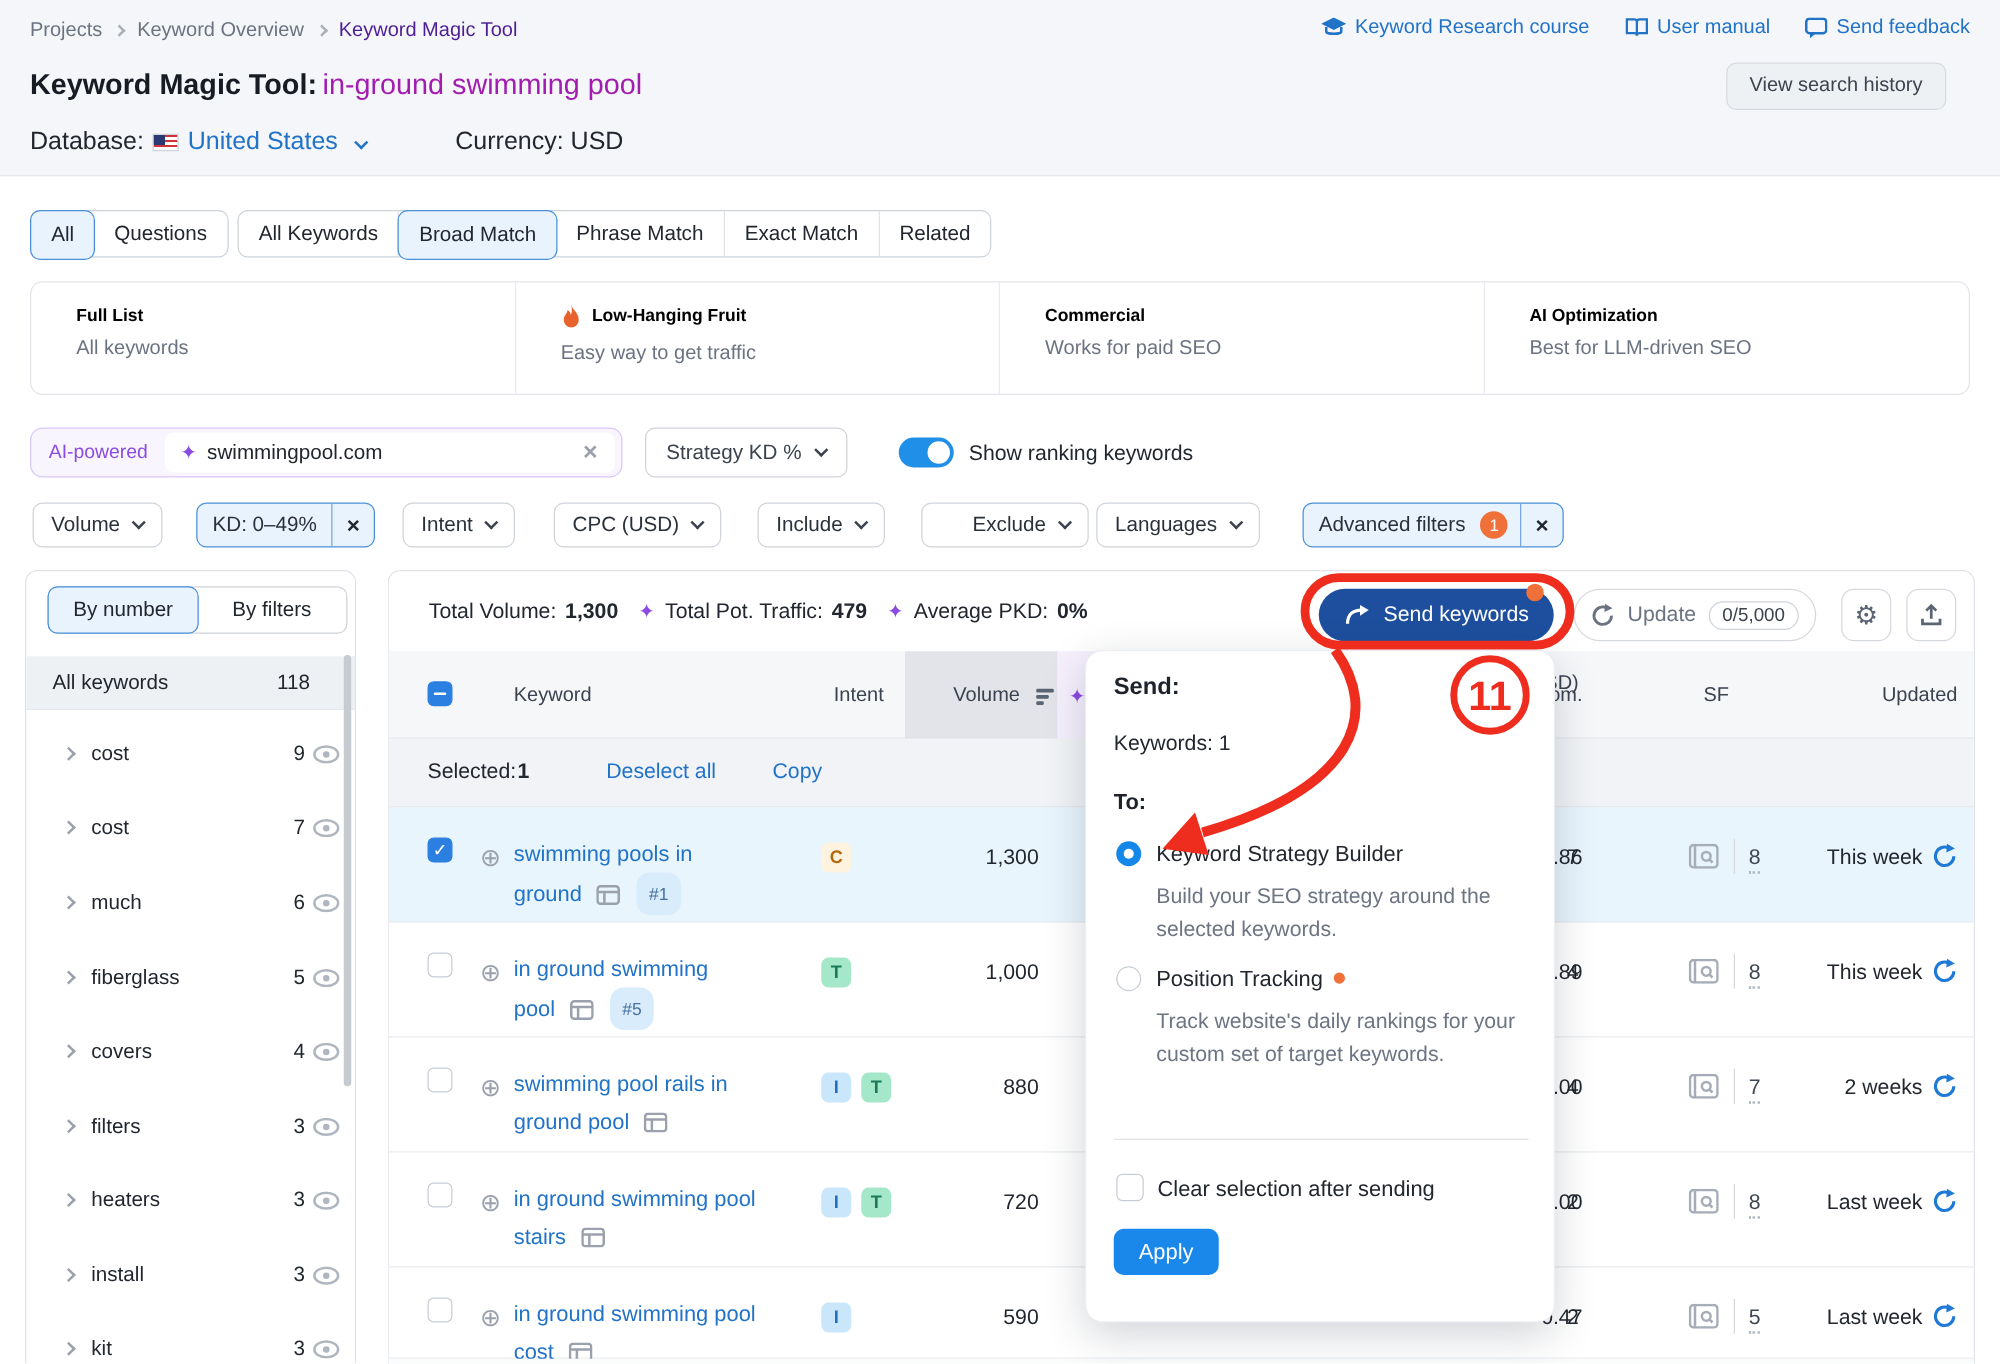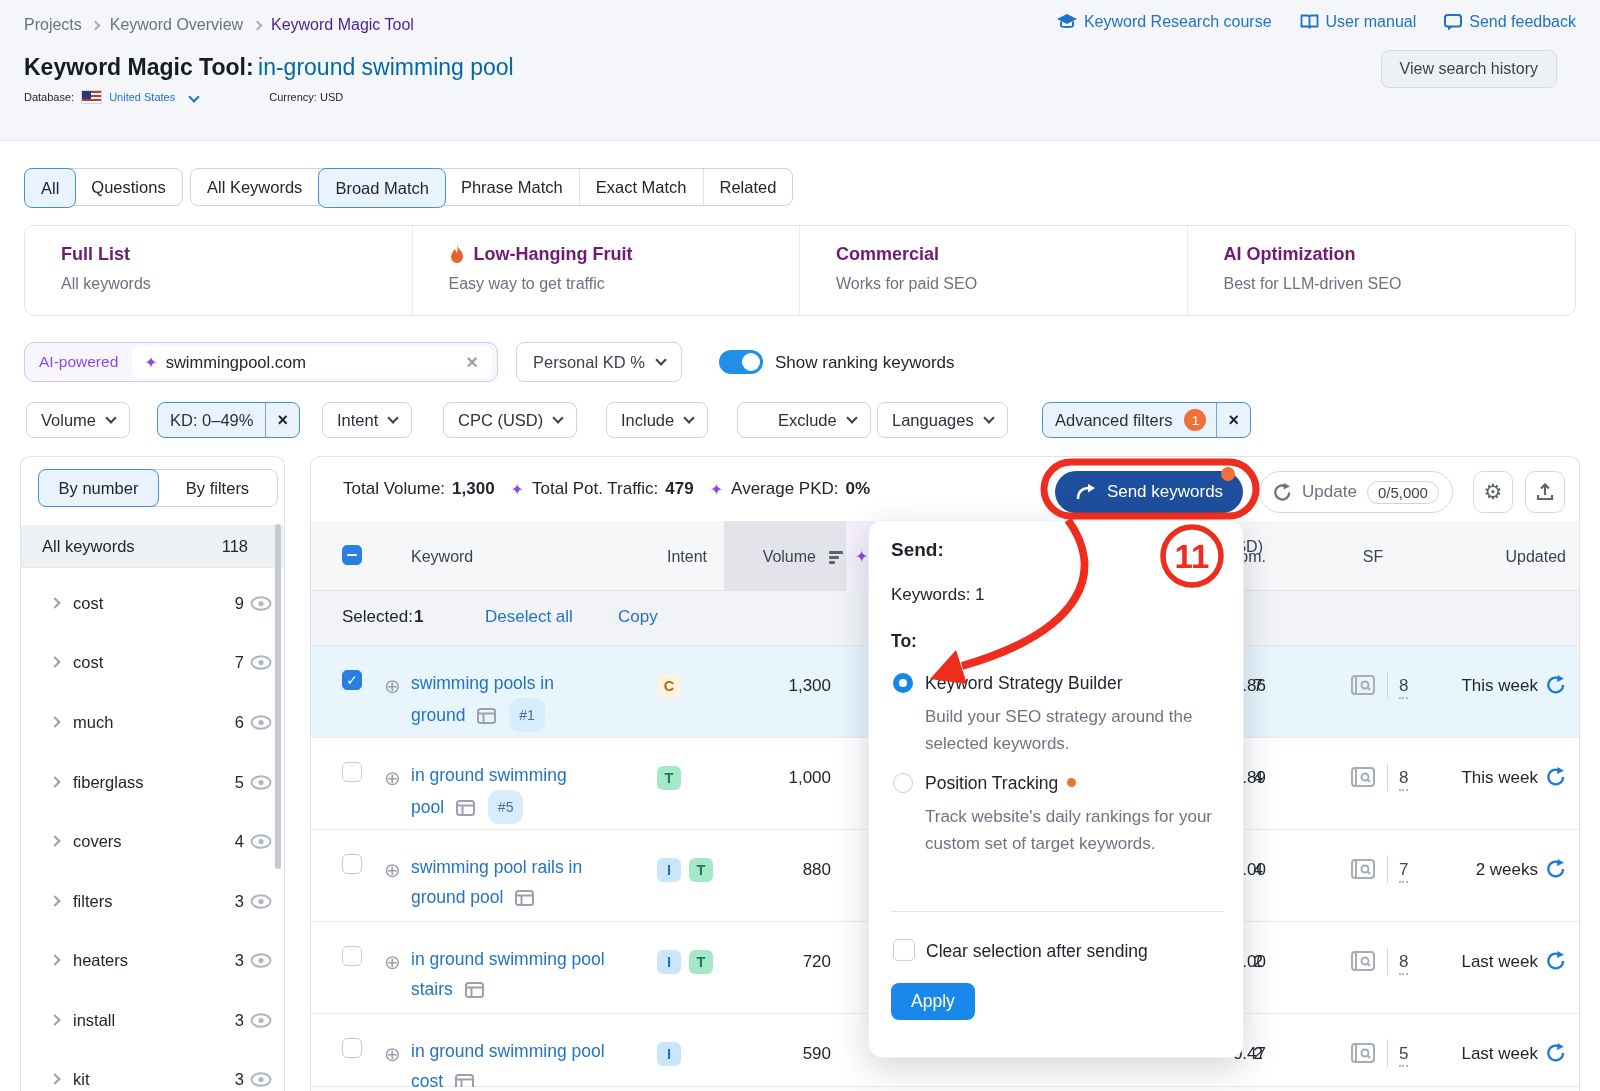--- a/index.html
+++ b/index.html
@@ -7,37 +7,37 @@
   .app { position:relative; width:1600px; height:1091px; background:#fff; overflow:hidden; color:#22262e; }
   .abs { position:absolute; }
 
   
   .topbar { position:absolute; left:0; top:0; width:1600px; height:141px; background:#f4f6f9; border-bottom:1px solid #e4e8ed; }
   .crumb { color:#6b7280; font-size:16px; }
   .crumb.last { color:#4c1d95; }
   .bc-sep { display:inline-block; width:7px; height:7px; border-right:2px solid #aab0ba; border-bottom:2px solid #aab0ba; transform:rotate(-45deg); margin:0 6px 1px 6px; }
   .toplink { color:var(--link_blue); font-size:16px; display:inline-flex; align-items:center; gap:7px; }
   .page-title-main { font-size:23px; font-weight:bold; color:#171b24; }
-  .page-title-query { font-size:23px; color:#0369a1; }
+  .page-title-query { font-size:23px; color:#a21caf; }
   .ghost-btn { background:#eef1f4; border:1px solid #d7dbe1; border-radius:8px; color:#3c434e; font-size:16px; padding:9px 18px; }
   .flag { display:inline-block; width:21px; height:14px; background:repeating-linear-gradient(#cf3339 0 2px, #fff 2px 4px); position:relative; vertical-align:-2px; border:0.5px solid #d0d4da;}
   .flag::after { content:""; position:absolute; left:0; top:0; width:9px; height:8px; background:#2b3a73; }
   .blue-chev { display:inline-block; width:8px; height:8px; border-right:2px solid var(--link_blue); border-bottom:2px solid var(--link_blue); transform:rotate(45deg); margin-left:8px; vertical-align:3px; }
 
   
   .tabgroup { position:absolute; display:flex; border:1px solid #cdd3da; border-radius:8px; background:#fff; height:38px; }
   .mtab { font-size:16.5px; color:#22262e; padding:0 16px; display:flex; align-items:center; border-right:1px solid #dfe3e8; }
   .mtab:last-child { border-right:none; }
   .mtab.sel { background:#e9f3fd; border:1.5px solid #4a90d9; border-radius:8px; margin:-1px; height:40px; position:relative; z-index:1; }
 
   
   .cards { position:absolute; left:24px; top:225px; width:1552px; height:91px; border:1px solid #e2e5e9; border-radius:10px; background:#fff; display:flex; }
   .scard { width:25%; padding:18px 0 0 36px; border-right:1px solid #e8ebef; }
   .scard:last-child { border-right:none; }
-  .scard-title { font-size:18px; font-weight:bold; color:#701a75; display:flex; align-items:flex-end; gap:9px; }
+  .scard-title { font-size:14px; font-weight:bold; color:#000000; display:flex; align-items:flex-start; gap:9px; }
   .scard-desc { font-size:16px; color:#6b7280; margin-top:10px; }
 
   
   .ai-wrap { position:absolute; left:24px; top:342px; width:474px; height:40px; background:#f8f5fe; border:1.5px solid #d9c6f8; border-radius:10px; display:flex; align-items:center; }
   .ai-badge { color:var(--purple); font-size:15.5px; padding:0 14px; }
   .ai-input-box { position:relative; flex:1; height:32px; background:#fff; border-radius:7px; margin-right:5px; display:flex; align-items:center; }
   .ai-input-box input { border:none; outline:none; font-size:16.5px; color:#22262e; flex:1; font-family:inherit; background:transparent; }
   .sparkle { color:var(--purple); font-size:16px; }
   .xclose { color:#9aa1ad; font-size:20px; font-weight:bold; line-height:1; }
   .dropdown-btn { position:absolute; background:#fff; border:1px solid #cfd4da; border-radius:8px; height:40px; display:flex; align-items:center; gap:12px; font-size:16.5px; color:#3c434e; padding:0 16px; }
@@ -151,21 +151,21 @@
       </span>
     </div>
 
     <div class="abs" style="left:24px; top:54px;">
       <span class="page-title-main">Keyword Magic Tool:</span>
       <span class="page-title-query">in-ground swimming pool</span>
     </div>
 
     <button class="ghost-btn abs" style="right:43px; top:50px;">View search history</button>
 
-    <div class="abs" style="left:24px; top:90px; font-size:11px; display:flex; align-items:center; gap:7px;">
+    <div class="abs" style="left:24px; top:102px; font-size:20px; display:flex; align-items:center; gap:7px;">
       <span>Database:</span>
       <span class="flag"></span>
       <span style="color:var(--link_blue);">United States</span>
       <span class="blue-chev"></span>
       <span style="margin-left:64px;">Currency: USD</span>
     </div>
   </div>
 
   <div class="tabgroup" style="left:24px; top:168px;">
     <div class="mtab sel">All</div>
@@ -211,21 +211,21 @@
 
   <div class="ai-wrap">
     <span class="ai-badge">AI-powered</span>
     <div class="ai-input-box">
       <span class="sparkle" style="margin:0 8px 0 12px;">✦</span>
       <input type="text" value="swimmingpool.com" style="">
       <span class="xclose" style="margin-right:14px;">×</span>
     </div>
   </div>
   <div class="dropdown-btn" style="left:516px; top:342px;">
-    <span>Personal KD %</span>
+    <span>Strategy KD %</span>
     <span class="dd-chev"></span>
   </div>
   <div class="toggle" style="left:719px; top:350px;">
       <span class="knob"></span>
     </div>
   <div class="abs" style="left:775px; top:353px; font-size:17px;">Show ranking keywords</div>
 
   <div class="chip" style="left:26px;">
       <span>Volume</span>
       <span class="dd-chev"></span>

